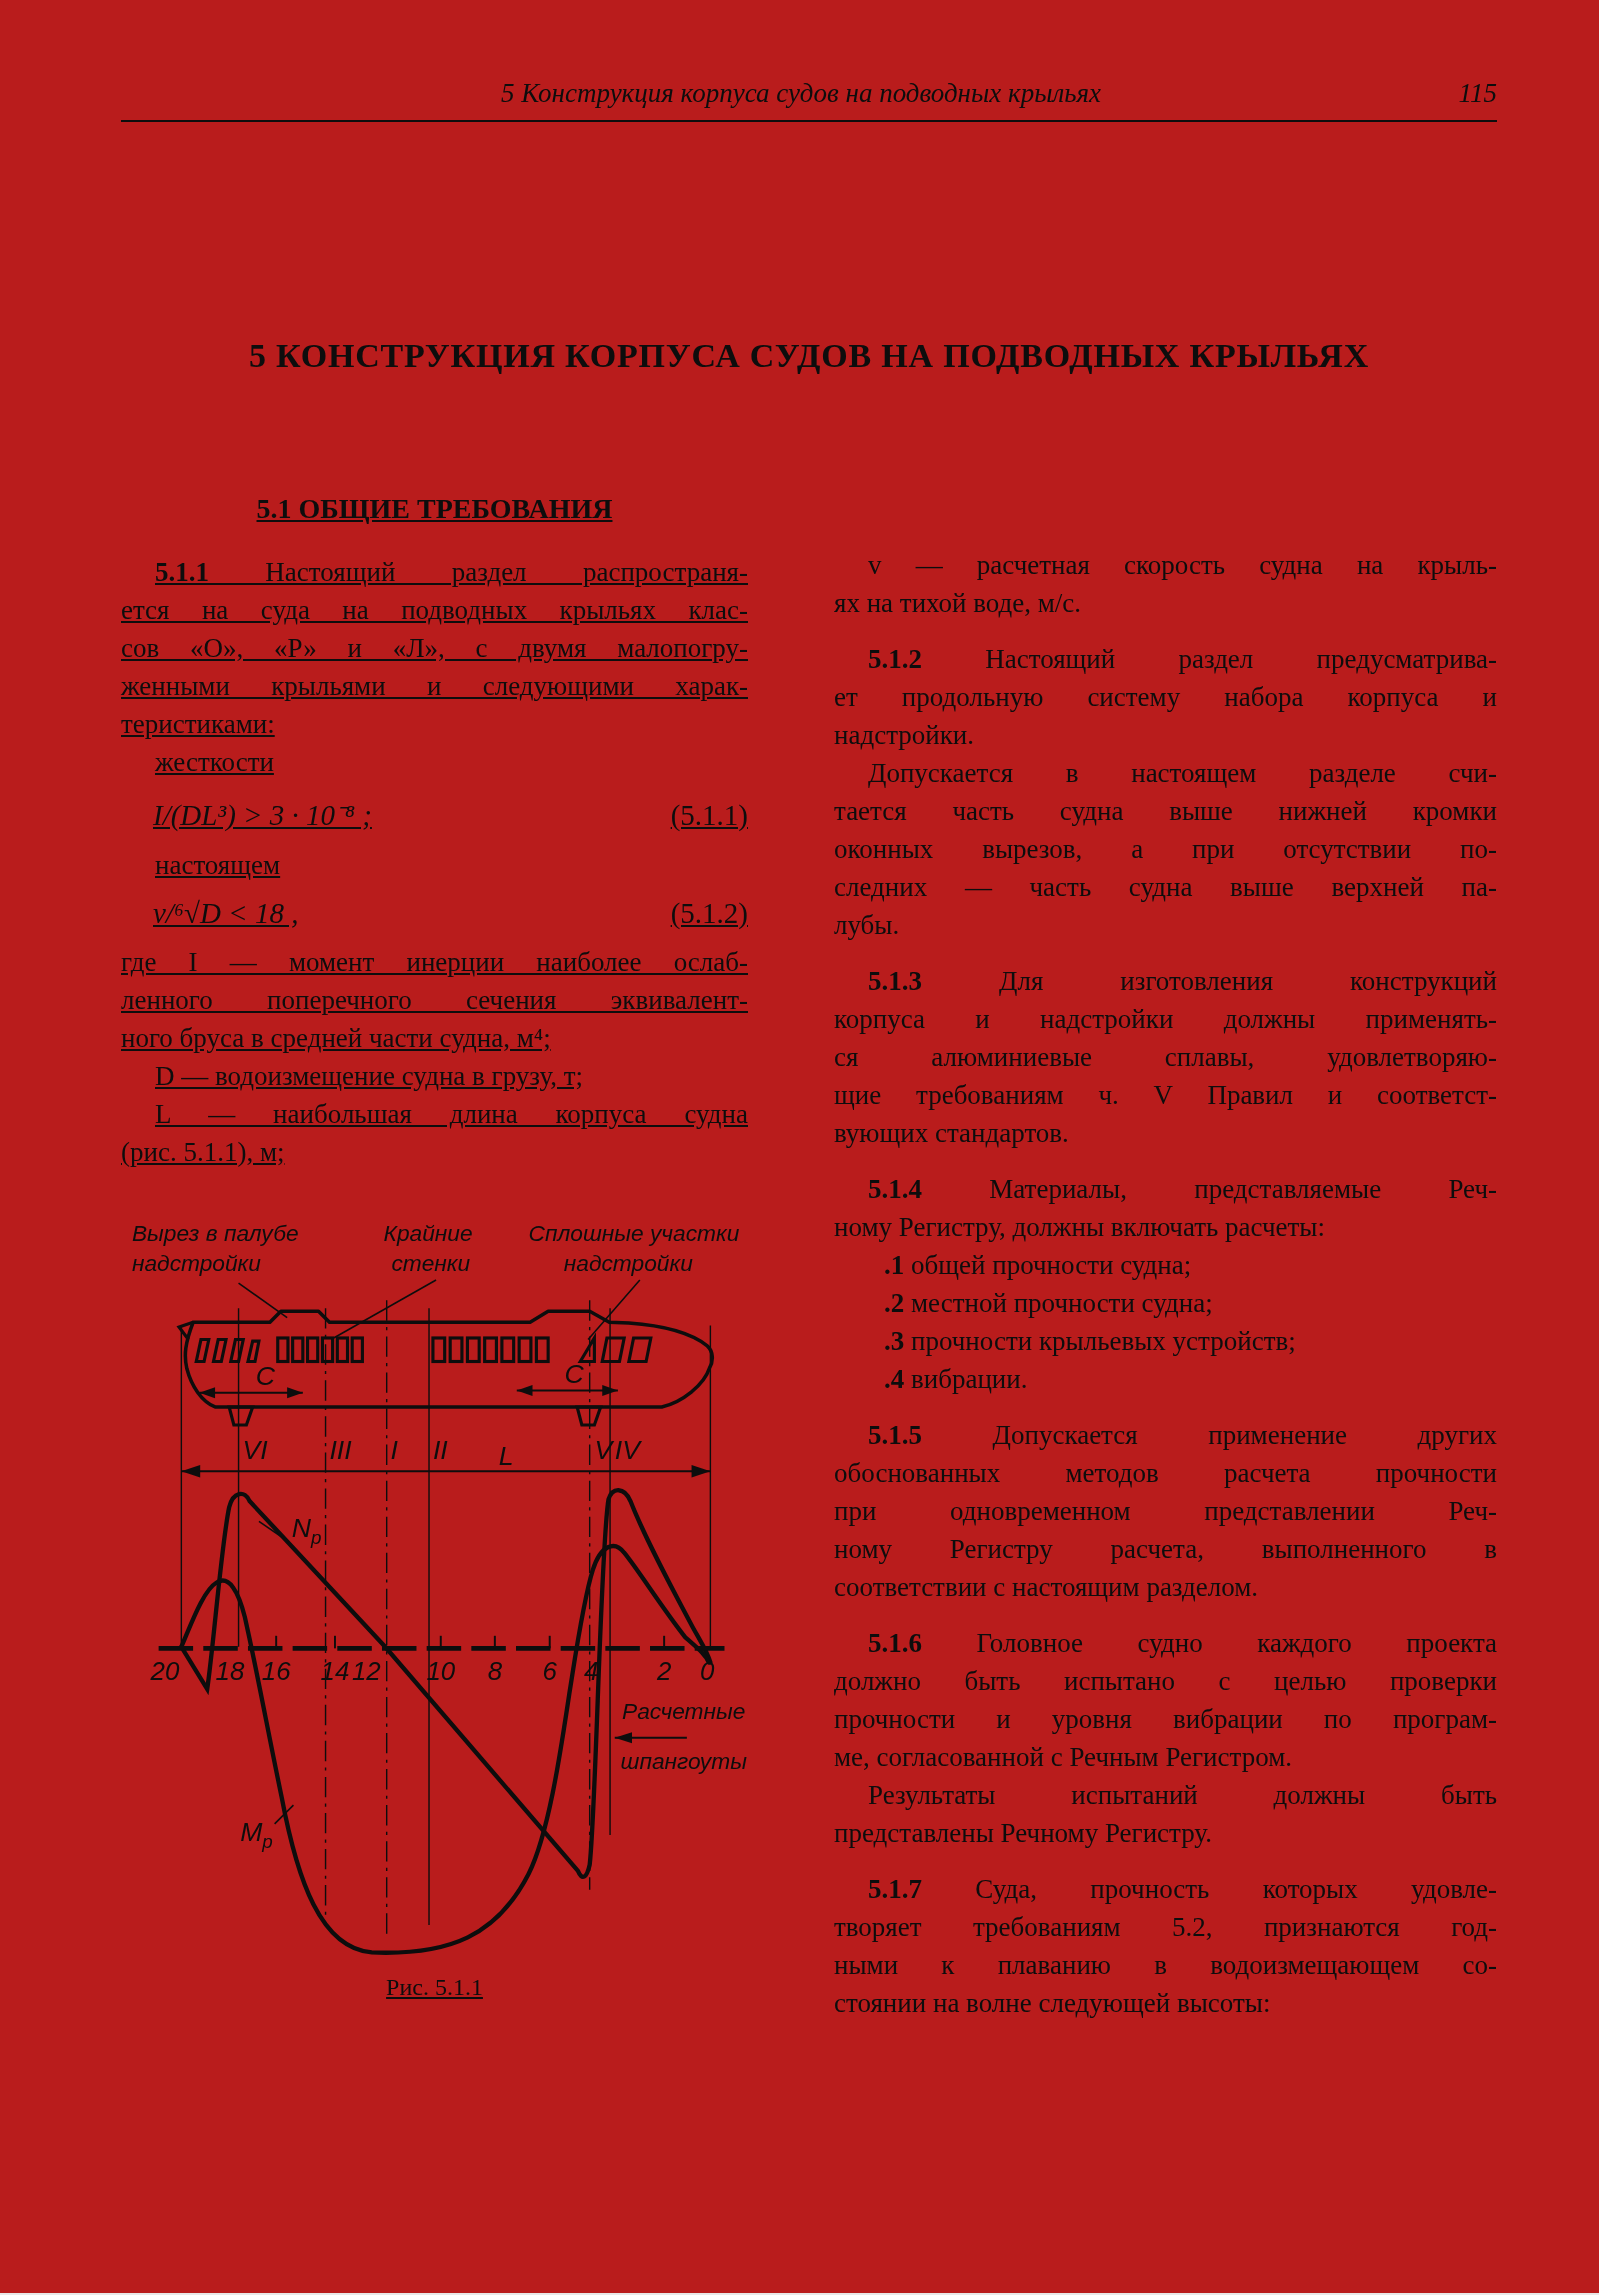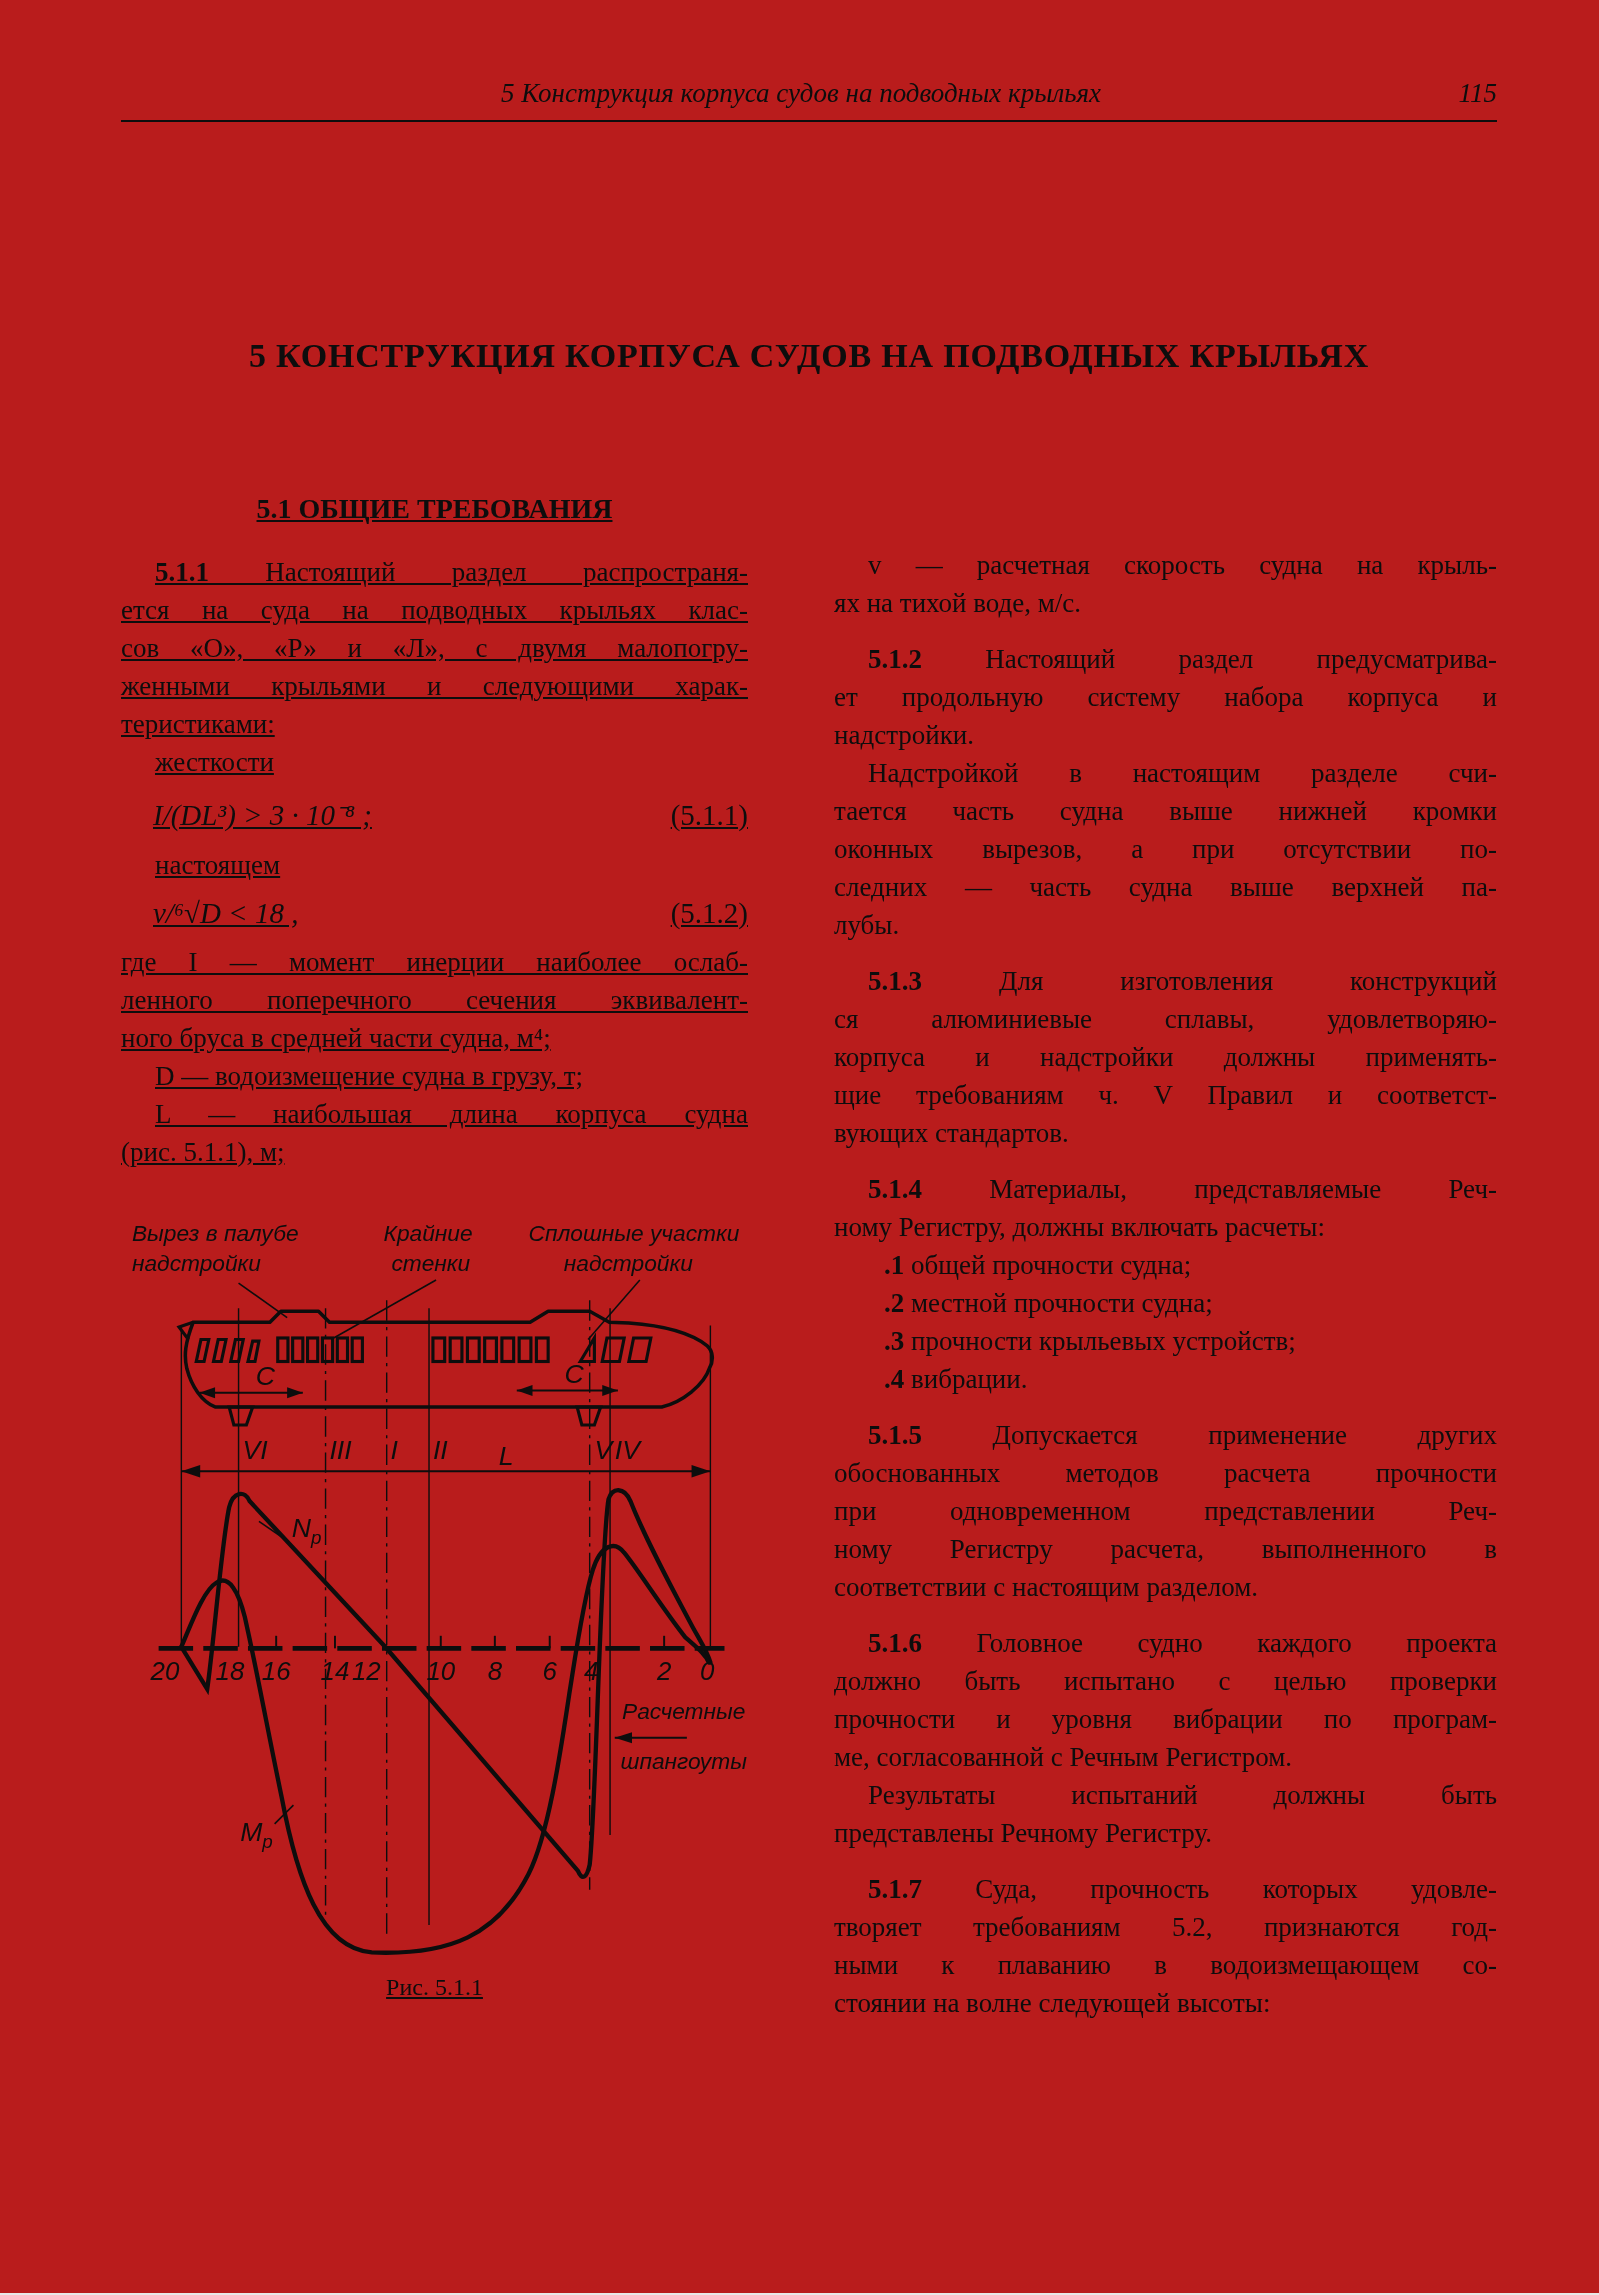--- a/index.html
+++ b/index.html
@@ -216,30 +216,30 @@
         <div class="para ind">
             <div class="tline">v — расчетная скорость судна на крыль-</div>
             <div class="tline tlast">ях на тихой воде, м/с.</div>
           </div>
         <div class="para ind gap">
             <div class="tline"><b>5.1.2</b> Настоящий раздел предусматрива-</div>
             <div class="tline">ет продольную систему набора корпуса и</div>
             <div class="tline tlast">надстройки.</div>
           </div>
         <div class="para ind">
-            <div class="tline">Надстройкой в настоящим разделе счи-</div>
+            <div class="tline">Допускается в настоящем разделе счи-</div>
             <div class="tline">тается часть судна выше нижней кромки</div>
             <div class="tline">оконных вырезов, а при отсутствии по-</div>
             <div class="tline">следних — часть судна выше верхней па-</div>
             <div class="tline tlast">лубы.</div>
           </div>
         <div class="para ind gap">
             <div class="tline"><b>5.1.3</b> Для   изготовления   конструкций</div>
+            <div class="tline">корпуса и надстройки должны применять-</div>
             <div class="tline">ся алюминиевые сплавы, удовлетворяю-</div>
-            <div class="tline">корпуса и надстройки должны применять-</div>
             <div class="tline">щие требованиям ч. V Правил и соответст-</div>
             <div class="tline tlast">вующих стандартов.</div>
           </div>
         <div class="para ind gap">
             <div class="tline"><b>5.1.4</b> Материалы,  представляемые  Реч-</div>
             <div class="tline tlast">ному Регистру, должны включать расчеты:</div>
           </div>
         <div class="para li">
             <div class="tline tlast"><b>.1</b> общей прочности судна;</div>
           </div>

